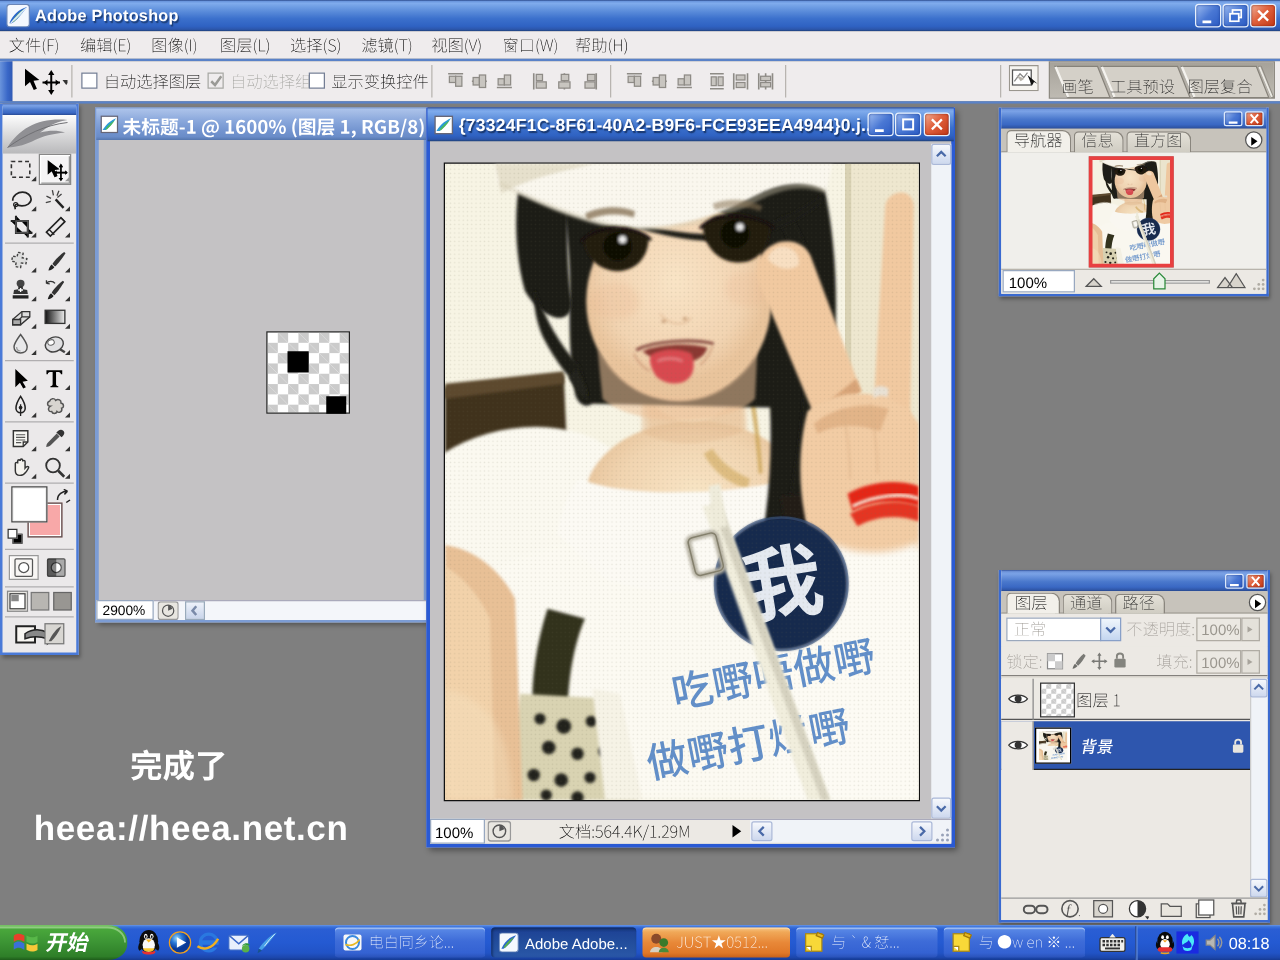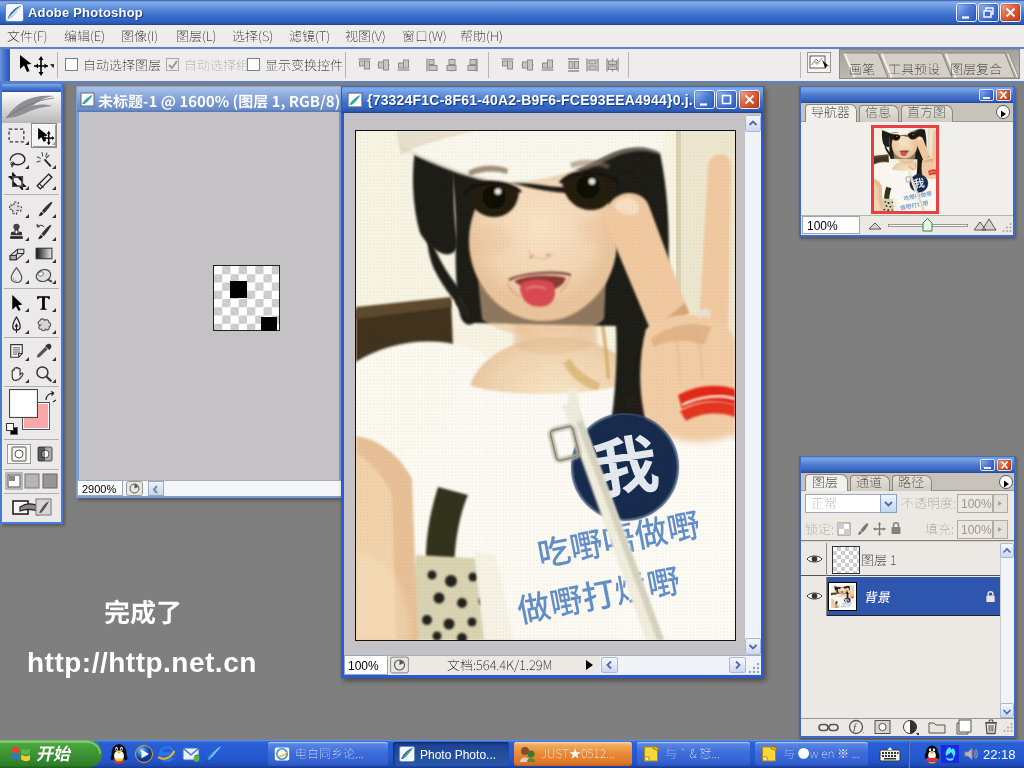--- a/index.html
+++ b/index.html
@@ -788,21 +788,21 @@
       <circle cx="9.5" cy="5.5" r="1.1"></circle>
       <circle cx="9.5" cy="9" r="1.1"></circle>
       <circle cx="6" cy="5.5" r="1.1"></circle>
       <circle cx="6" cy="9" r="1.1"></circle>
       <circle cx="2.5" cy="9" r="1.1"></circle>
     </g>
   </svg>
 <svg class="abs" style="left:104px;top:596.0px;" width="82" height="38" viewBox="0 -26 82 38">
     <path d="M6.1 -14.5H19.6V-11.7H6.1ZM1.4 -9.7H24.7V-6.8H1.4ZM7.8 -7.6H11.0Q10.9 -5.5 10.6 -3.9Q10.3 -2.3 9.4 -1.1Q8.5 0.1 6.9 1.0Q5.3 1.8 2.5 2.3Q2.4 1.9 2.1 1.4Q1.9 1.0 1.5 0.5Q1.2 -0.0 0.9 -0.3Q3.2 -0.7 4.6 -1.3Q6.0 -1.9 6.6 -2.7Q7.3 -3.6 7.5 -4.8Q7.8 -6.0 7.8 -7.6ZM14.5 -8.0H17.7V-1.8Q17.7 -1.2 17.9 -1.0Q18.0 -0.9 18.7 -0.9Q18.9 -0.9 19.2 -0.9Q19.5 -0.9 19.9 -0.9Q20.3 -0.9 20.7 -0.9Q21.1 -0.9 21.3 -0.9Q21.7 -0.9 21.9 -1.1Q22.1 -1.3 22.2 -2.0Q22.3 -2.7 22.3 -4.0Q22.7 -3.8 23.2 -3.6Q23.6 -3.3 24.2 -3.1Q24.7 -3.0 25.1 -2.8Q25.0 -1.0 24.6 0.1Q24.2 1.1 23.5 1.6Q22.8 2.0 21.5 2.0Q21.3 2.0 20.9 2.0Q20.4 2.0 19.9 2.0Q19.4 2.0 18.9 2.0Q18.5 2.0 18.3 2.0Q16.7 2.0 15.9 1.6Q15.1 1.3 14.8 0.4Q14.5 -0.4 14.5 -1.8ZM1.8 -19.4H24.1V-12.9H20.8V-16.4H4.9V-12.9H1.8ZM10.5 -21.5 13.7 -22.4Q14.2 -21.5 14.7 -20.5Q15.1 -19.4 15.3 -18.6L11.9 -17.6Q11.8 -18.4 11.4 -19.5Q11.0 -20.6 10.5 -21.5Z M30.7 -12.3H36.7V-9.5H30.7ZM35.5 -12.3H38.6Q38.6 -12.3 38.6 -12.1Q38.6 -11.9 38.6 -11.6Q38.5 -11.3 38.5 -11.2Q38.5 -8.4 38.4 -6.6Q38.3 -4.9 38.2 -3.9Q38.0 -2.9 37.7 -2.5Q37.3 -2.0 36.9 -1.8Q36.5 -1.6 35.9 -1.5Q35.4 -1.4 34.6 -1.4Q33.8 -1.4 32.9 -1.4Q32.8 -2.1 32.6 -2.9Q32.4 -3.8 32.0 -4.3Q32.7 -4.3 33.3 -4.3Q33.9 -4.2 34.3 -4.2Q34.5 -4.2 34.7 -4.3Q34.9 -4.4 35.1 -4.6Q35.2 -4.8 35.3 -5.5Q35.4 -6.3 35.5 -7.8Q35.5 -9.3 35.5 -11.8ZM43.3 -20.5 45.2 -22.3Q46.0 -22.0 46.8 -21.5Q47.6 -21.0 48.3 -20.5Q49.1 -20.0 49.5 -19.5L47.5 -17.4Q47.1 -17.9 46.4 -18.4Q45.7 -19.0 44.9 -19.5Q44.1 -20.0 43.3 -20.5ZM46.4 -13.8 49.6 -13.0Q47.9 -7.9 45.1 -4.0Q42.3 -0.1 38.4 2.2Q38.2 1.9 37.8 1.4Q37.4 0.9 36.9 0.4Q36.5 -0.0 36.1 -0.3Q39.9 -2.4 42.5 -5.8Q45.1 -9.3 46.4 -13.8ZM30.9 -18.2H51.0V-15.1H30.9ZM28.8 -18.2H32.1V-10.5Q32.1 -9.1 32.0 -7.3Q31.9 -5.6 31.6 -3.8Q31.3 -2.0 30.7 -0.3Q30.2 1.3 29.3 2.6Q29.0 2.3 28.5 1.9Q28.0 1.5 27.5 1.1Q27.0 0.7 26.6 0.5Q27.6 -1.0 28.1 -3.0Q28.6 -4.9 28.7 -6.9Q28.8 -8.9 28.8 -10.6ZM39.4 -22.1H42.7Q42.6 -18.9 42.8 -15.8Q43.1 -12.7 43.5 -10.1Q44.0 -7.4 44.6 -5.4Q45.2 -3.3 46.0 -2.2Q46.7 -1.0 47.5 -1.0Q47.9 -1.0 48.2 -2.1Q48.4 -3.2 48.5 -5.6Q49.1 -5.1 49.8 -4.6Q50.6 -4.1 51.2 -3.9Q51.0 -1.4 50.5 -0.1Q50.0 1.2 49.2 1.7Q48.5 2.1 47.2 2.1Q45.8 2.1 44.7 1.2Q43.6 0.2 42.7 -1.5Q41.8 -3.2 41.2 -5.5Q40.6 -7.8 40.2 -10.5Q39.8 -13.2 39.6 -16.2Q39.4 -19.1 39.4 -22.1Z M63.5 -12.9H66.8V-1.2Q66.8 0.1 66.4 0.8Q66.0 1.5 65.1 1.8Q64.1 2.2 62.7 2.3Q61.3 2.4 59.4 2.4Q59.3 1.7 58.9 0.8Q58.5 -0.2 58.1 -0.8Q59.1 -0.8 60.0 -0.7Q61.0 -0.7 61.7 -0.7Q62.4 -0.7 62.7 -0.7Q63.2 -0.7 63.3 -0.9Q63.5 -1.0 63.5 -1.3ZM54.4 -20.3H72.6V-17.2H54.4ZM71.7 -20.3H72.5L73.3 -20.5L75.7 -18.6Q74.4 -17.2 72.7 -15.7Q71.0 -14.2 69.2 -12.9Q67.4 -11.6 65.6 -10.7Q65.3 -11.0 65.0 -11.4Q64.6 -11.8 64.2 -12.3Q63.8 -12.7 63.5 -12.9Q64.7 -13.5 65.9 -14.4Q67.1 -15.2 68.2 -16.1Q69.3 -17.0 70.2 -17.9Q71.1 -18.8 71.7 -19.5Z" fill="#fff"></path>
   </svg>
-<div class="abs" style="left:27px;top:647px;color:#fff;font-weight:bold;font-size:28px;letter-spacing:0.5px;">http://http.net.cn</div>
+<div class="abs" style="left:27px;top:647px;color:#fff;font-weight:bold;font-size:28px;letter-spacing:0.5px;">heea://heea.net.cn</div>
 <div class="abs" style="left:0;top:740px;width:1024px;height:28px;background:linear-gradient(180deg,#6a96e4 0%,#3c74dc 5%,#2a5ed4 12%,#245ad2 50%,#2153c6 80%,#1c47ac 93%,#163a92 100%);"></div>
 <svg class="abs" style="left:0;top:740px;" width="102" height="28" viewBox="0 0 102 28">
 <defs>
       <linearGradient id="sg" x1="0" y1="0" x2="0" y2="1">
 <stop offset="0" stop-color="#7cc46a"></stop>
         <stop offset="0.1" stop-color="#4aa83c"></stop>
         <stop offset="0.5" stop-color="#3c9434"></stop>
         <stop offset="0.9" stop-color="#2e7e28"></stop>
         <stop offset="1" stop-color="#1e5c1a"></stop>
       </linearGradient>
@@ -879,21 +879,21 @@
     <path d="M3 12 C8 14 14 12 17 7" stroke="#e8b820" stroke-width="1.6" fill="none"></path>
   </svg>
 <svg class="abs" style="left:295px;top:746px;" width="80" height="17" viewBox="0 -12 80 17">
     <path d="M1.9 -5.6H10.0V-5.2H1.9ZM5.7 -10.0H6.0V-0.6Q6.0 -0.3 6.1 -0.1Q6.2 0.1 6.4 0.1Q6.6 0.2 7.0 0.2Q7.1 0.2 7.4 0.2Q7.7 0.2 8.1 0.2Q8.5 0.2 8.9 0.2Q9.3 0.2 9.6 0.2Q10.0 0.2 10.1 0.2Q10.5 0.2 10.7 0.0Q10.8 -0.2 10.9 -0.6Q11.0 -1.1 11.0 -1.9Q11.1 -1.9 11.2 -1.8Q11.3 -1.8 11.4 -1.8Q11.4 -0.9 11.2 -0.4Q11.1 0.1 10.9 0.3Q10.6 0.6 10.1 0.6Q10.0 0.6 9.7 0.6Q9.4 0.6 9.0 0.6Q8.6 0.6 8.1 0.6Q7.7 0.6 7.4 0.6Q7.1 0.6 7.0 0.6Q6.5 0.6 6.2 0.5Q5.9 0.4 5.8 0.1Q5.7 -0.2 5.7 -0.6ZM1.9 -8.2H10.2V-2.5H1.9V-2.9H9.9V-7.9H1.9ZM1.7 -8.2H2.1V-1.8H1.7Z M14.1 -0.5H21.9V-0.1H14.1ZM14.0 -4.2H21.9V-3.8H14.0ZM14.0 -7.9H22.0V0.8H21.7V-7.5H14.3V0.9H14.0ZM17.7 -10.0 18.0 -9.9Q17.8 -9.3 17.6 -8.7Q17.3 -8.1 17.1 -7.6L16.8 -7.7Q16.9 -8.0 17.1 -8.4Q17.3 -8.8 17.4 -9.3Q17.6 -9.7 17.7 -10.0Z M27.0 -7.3H33.2V-6.9H27.0ZM27.6 -5.3H28.0V-0.8H27.6ZM27.8 -5.3H32.4V-1.7H27.8V-2.1H32.0V-5.0H27.8ZM25.2 -9.3H34.8V-8.9H25.6V0.9H25.2ZM34.5 -9.3H34.8V0.2Q34.8 0.5 34.7 0.6Q34.6 0.7 34.4 0.8Q34.2 0.8 33.8 0.9Q33.3 0.9 32.5 0.9Q32.5 0.8 32.5 0.8Q32.5 0.7 32.4 0.6Q32.4 0.6 32.4 0.5Q33.0 0.5 33.5 0.5Q34.0 0.5 34.2 0.5Q34.3 0.5 34.4 0.4Q34.5 0.4 34.5 0.2Z M37.9 -3.0Q37.9 -3.0 37.9 -3.1Q37.9 -3.2 37.8 -3.2Q37.8 -3.3 37.8 -3.4Q38.0 -3.4 38.5 -3.6Q38.9 -3.8 39.5 -4.2Q39.8 -4.3 40.4 -4.7Q41.0 -5.1 41.8 -5.6Q42.5 -6.1 43.4 -6.7Q44.2 -7.4 45.0 -8.0L45.3 -7.8Q44.2 -6.8 43.0 -6.0Q41.8 -5.1 40.7 -4.4Q39.5 -3.7 38.3 -3.2V-3.2Q38.3 -3.2 38.3 -3.1Q38.2 -3.1 38.1 -3.1Q38.0 -3.1 38.0 -3.0Q37.9 -3.0 37.9 -3.0ZM37.9 -3.0V-3.3L38.3 -3.5L45.3 -4.0Q45.3 -4.0 45.3 -3.9Q45.2 -3.8 45.2 -3.8Q45.2 -3.7 45.2 -3.7Q43.2 -3.5 42.0 -3.4Q40.7 -3.3 39.9 -3.2Q39.1 -3.2 38.7 -3.1Q38.3 -3.1 38.2 -3.0Q38.0 -3.0 37.9 -3.0ZM38.2 -5.9Q38.2 -6.0 38.2 -6.1Q38.2 -6.1 38.2 -6.2Q38.1 -6.3 38.1 -6.4Q38.3 -6.4 38.6 -6.5Q38.8 -6.7 39.1 -6.9Q39.3 -7.1 39.6 -7.3Q40.0 -7.6 40.4 -8.0Q40.9 -8.4 41.4 -8.9Q41.8 -9.3 42.3 -9.8L42.6 -9.6Q41.7 -8.6 40.6 -7.7Q39.6 -6.8 38.6 -6.2V-6.2Q38.6 -6.2 38.6 -6.2Q38.5 -6.1 38.4 -6.1Q38.4 -6.1 38.3 -6.0Q38.2 -6.0 38.2 -5.9ZM38.2 -5.9V-6.2L38.6 -6.4L43.6 -6.8Q43.6 -6.7 43.5 -6.6Q43.5 -6.5 43.5 -6.4Q42.1 -6.3 41.2 -6.2Q40.3 -6.2 39.7 -6.1Q39.2 -6.1 38.9 -6.0Q38.6 -6.0 38.4 -6.0Q38.3 -6.0 38.2 -5.9ZM45.9 -5.4 46.3 -5.3Q45.5 -3.5 44.2 -2.3Q42.9 -1.1 41.2 -0.4Q39.4 0.3 37.2 0.8Q37.2 0.7 37.2 0.6Q37.1 0.6 37.1 0.5Q37.1 0.4 37.0 0.4Q39.2 -0.0 40.9 -0.7Q42.7 -1.4 43.9 -2.5Q45.2 -3.7 45.9 -5.4Z M55.7 -9.5Q56.2 -8.8 56.8 -8.0Q57.5 -7.3 58.2 -6.6Q58.9 -6.0 59.5 -5.7Q59.5 -5.6 59.4 -5.6Q59.4 -5.5 59.4 -5.5Q59.3 -5.4 59.3 -5.4Q58.8 -5.7 58.3 -6.1Q57.7 -6.6 57.2 -7.1Q56.7 -7.6 56.2 -8.2Q55.8 -8.8 55.5 -9.3ZM55.6 -10.0 56.0 -9.9Q55.7 -9.2 55.2 -8.3Q54.6 -7.5 53.9 -6.7Q53.1 -5.9 52.1 -5.3Q52.1 -5.3 52.0 -5.4Q52.0 -5.4 52.0 -5.4Q51.9 -5.5 51.9 -5.5Q52.8 -6.1 53.6 -6.9Q54.3 -7.7 54.8 -8.5Q55.4 -9.3 55.6 -10.0ZM53.7 -5.7H54.1V-0.3Q54.1 0.0 54.3 0.1Q54.4 0.2 55.0 0.2Q55.1 0.2 55.5 0.2Q55.9 0.2 56.4 0.2Q56.8 0.2 57.2 0.2Q57.7 0.2 57.8 0.2Q58.2 0.2 58.3 0.1Q58.5 -0.0 58.5 -0.4Q58.6 -0.7 58.6 -1.4Q58.7 -1.4 58.7 -1.4Q58.8 -1.3 58.9 -1.3Q58.9 -1.3 59.0 -1.3Q58.9 -0.6 58.8 -0.2Q58.8 0.2 58.5 0.4Q58.3 0.6 57.8 0.6Q57.8 0.6 57.5 0.6Q57.2 0.6 56.8 0.6Q56.4 0.6 56.0 0.6Q55.7 0.6 55.4 0.6Q55.1 0.6 55.0 0.6Q54.5 0.6 54.2 0.5Q54.0 0.4 53.8 0.2Q53.7 0.0 53.7 -0.3ZM57.8 -5.0 58.0 -4.7Q57.5 -4.3 56.8 -3.9Q56.1 -3.5 55.4 -3.1Q54.6 -2.7 54.0 -2.4L53.8 -2.7Q54.4 -3.0 55.1 -3.4Q55.9 -3.8 56.6 -4.2Q57.3 -4.6 57.8 -5.0ZM49.6 -9.3 49.8 -9.6Q50.2 -9.3 50.5 -8.9Q50.9 -8.5 51.2 -8.2Q51.6 -7.8 51.8 -7.6L51.5 -7.3Q51.3 -7.6 51.0 -7.9Q50.7 -8.3 50.3 -8.7Q49.9 -9.0 49.6 -9.3ZM50.4 0.4 50.4 0.1 50.5 -0.3 52.4 -1.7Q52.5 -1.6 52.5 -1.5Q52.6 -1.5 52.6 -1.4Q51.9 -0.9 51.5 -0.5Q51.1 -0.2 50.8 -0.0Q50.6 0.2 50.5 0.3Q50.4 0.4 50.4 0.4ZM48.6 -6.1H50.8V-5.8H48.6ZM50.4 0.4Q50.3 0.4 50.3 0.3Q50.2 0.3 50.2 0.2Q50.1 0.2 50.1 0.1Q50.2 0.1 50.3 -0.1Q50.5 -0.2 50.6 -0.4Q50.7 -0.6 50.7 -0.9V-6.1H51.0V-0.3Q51.0 -0.3 51.0 -0.3Q50.9 -0.2 50.8 -0.1Q50.7 -0.0 50.6 0.1Q50.5 0.2 50.4 0.3Q50.4 0.4 50.4 0.4Z M61.4 0.2Q61.2 0.2 61.0 0.0Q60.9 -0.1 60.9 -0.4Q60.9 -0.6 61.0 -0.8Q61.2 -0.9 61.4 -0.9Q61.6 -0.9 61.7 -0.8Q61.9 -0.6 61.9 -0.4Q61.9 -0.1 61.7 0.0Q61.6 0.2 61.4 0.2Z M64.2 0.2Q64.0 0.2 63.8 0.0Q63.7 -0.1 63.7 -0.4Q63.7 -0.6 63.8 -0.8Q64.0 -0.9 64.2 -0.9Q64.3 -0.9 64.5 -0.8Q64.6 -0.6 64.6 -0.4Q64.6 -0.1 64.5 0.0Q64.3 0.2 64.2 0.2Z M66.9 0.2Q66.7 0.2 66.6 0.0Q66.4 -0.1 66.4 -0.4Q66.4 -0.6 66.6 -0.8Q66.7 -0.9 66.9 -0.9Q67.1 -0.9 67.3 -0.8Q67.4 -0.6 67.4 -0.4Q67.4 -0.1 67.3 0.0Q67.1 0.2 66.9 0.2Z" fill="#fff"></path>
   </svg>
 <svg class="abs" style="left:399px;top:746px;" width="16" height="16" viewBox="0 0 19 19">
 <rect x="0.5" y="0.5" width="18" height="18" rx="2.5" fill="#f4f8fe" stroke="#6a86b8"></rect>
 <path d="M2.5 15.5 C5 9 10.5 4 16.5 2.5 C13 7.5 8.5 13 4.5 15.5 Z" fill="#2a66cc"></path>
 <path d="M4.5 14.5 C7 10 11 6 14.5 4.2 C12 8.5 8 12.5 6 14.5 Z" fill="#58b048"></path>
   </svg>
-<div class="abs" style="left:420px;top:748px;color:#fff;font-size:12px;">Photo Photo...</div>
+<div class="abs" style="left:420px;top:748px;color:#fff;font-size:12px;">Adobe Adobe...</div>
 <svg class="abs" style="left:519px;top:746px;" width="17" height="16" viewBox="0 0 17 16">
 <circle cx="6" cy="5" r="4" fill="#8a4a2a"></circle>
     <path d="M1 16 C1 10 11 10 11 16 Z" fill="#d8d0c0"></path>
 <circle cx="12" cy="8" r="3.5" fill="#3a7a2a"></circle>
     <path d="M8 16 C8 11 16 11 16 16 Z" fill="#4a8a3a"></path>
   </svg>
 <svg class="abs" style="left:541px;top:746px;" width="85" height="17" viewBox="0 -12 85 17">
     <path d="M2.7 0.2Q2.0 0.2 1.4 -0.2Q0.9 -0.5 0.6 -1.1L0.9 -1.3Q1.3 -0.7 1.7 -0.5Q2.1 -0.3 2.7 -0.3Q3.5 -0.3 3.9 -0.8Q4.3 -1.3 4.3 -2.4V-8.7H4.8V-2.3Q4.8 -1.6 4.5 -1.1Q4.3 -0.5 3.9 -0.2Q3.4 0.2 2.7 0.2Z M10.2 0.2Q9.7 0.2 9.2 0.0Q8.6 -0.2 8.2 -0.5Q7.8 -0.9 7.6 -1.6Q7.3 -2.3 7.3 -3.3V-8.7H7.8V-3.4Q7.8 -2.2 8.1 -1.5Q8.5 -0.8 9.0 -0.5Q9.6 -0.3 10.2 -0.3Q10.8 -0.3 11.4 -0.5Q12.0 -0.8 12.3 -1.5Q12.6 -2.2 12.6 -3.4V-8.7H13.1V-3.3Q13.1 -2.3 12.8 -1.6Q12.6 -0.9 12.2 -0.5Q11.7 -0.2 11.2 0.0Q10.7 0.2 10.2 0.2Z M17.9 0.2Q16.9 0.2 16.2 -0.2Q15.5 -0.6 15.0 -1.2L15.3 -1.5Q15.8 -0.9 16.5 -0.6Q17.1 -0.3 17.9 -0.3Q18.9 -0.3 19.6 -0.8Q20.2 -1.3 20.2 -2.1Q20.2 -2.7 20.0 -3.0Q19.7 -3.4 19.4 -3.6Q19.0 -3.8 18.6 -4.0L17.2 -4.6Q16.9 -4.8 16.5 -5.1Q16.0 -5.3 15.8 -5.7Q15.5 -6.1 15.5 -6.8Q15.5 -7.4 15.8 -7.9Q16.1 -8.3 16.7 -8.6Q17.2 -8.9 17.9 -8.9Q18.7 -8.9 19.3 -8.6Q19.9 -8.3 20.3 -7.8L20.0 -7.5Q19.7 -7.9 19.1 -8.2Q18.6 -8.4 17.9 -8.4Q17.0 -8.4 16.5 -8.0Q15.9 -7.6 15.9 -6.8Q15.9 -6.3 16.2 -5.9Q16.4 -5.6 16.8 -5.4Q17.1 -5.2 17.4 -5.1L18.8 -4.5Q19.3 -4.2 19.7 -4.0Q20.1 -3.7 20.4 -3.2Q20.6 -2.8 20.6 -2.1Q20.6 -1.5 20.3 -1.0Q20.0 -0.4 19.3 -0.1Q18.7 0.2 17.9 0.2Z M24.4 0.0V-8.3H21.6V-8.7H27.7V-8.3H24.9V0.0Z M39.6 -5.8V-5.8L36.2 -3.3L37.5 0.7H37.5L34.1 -1.8L30.6 0.7H30.6L31.9 -3.3L28.5 -5.8V-5.8H32.7L34.1 -9.9H34.1L35.4 -5.8Z M43.2 0.2Q42.4 0.2 41.9 -0.3Q41.3 -0.8 41.0 -1.8Q40.7 -2.8 40.7 -4.4Q40.7 -5.9 41.0 -6.9Q41.3 -7.9 41.9 -8.4Q42.4 -8.9 43.2 -8.9Q44.0 -8.9 44.5 -8.4Q45.1 -7.9 45.4 -6.9Q45.7 -5.9 45.7 -4.4Q45.7 -2.8 45.4 -1.8Q45.1 -0.8 44.5 -0.3Q44.0 0.2 43.2 0.2ZM43.2 -0.2Q43.8 -0.2 44.3 -0.7Q44.7 -1.2 45.0 -2.1Q45.2 -3.0 45.2 -4.4Q45.2 -5.7 45.0 -6.6Q44.7 -7.5 44.3 -8.0Q43.8 -8.5 43.2 -8.5Q42.6 -8.5 42.1 -8.0Q41.7 -7.5 41.4 -6.6Q41.2 -5.7 41.2 -4.4Q41.2 -3.0 41.4 -2.1Q41.7 -1.2 42.1 -0.7Q42.6 -0.2 43.2 -0.2Z M49.3 0.2Q48.6 0.2 48.1 -0.0Q47.6 -0.2 47.3 -0.4Q46.9 -0.7 46.7 -1.0L46.9 -1.3Q47.2 -1.0 47.5 -0.8Q47.8 -0.6 48.3 -0.4Q48.7 -0.2 49.3 -0.2Q49.9 -0.2 50.4 -0.6Q50.9 -0.9 51.2 -1.4Q51.5 -2.0 51.5 -2.7Q51.5 -3.9 50.9 -4.5Q50.3 -5.2 49.3 -5.2Q48.9 -5.2 48.5 -5.0Q48.1 -4.8 47.7 -4.6L47.4 -4.8L47.7 -8.7H51.5V-8.3H48.1L47.8 -5.1Q48.1 -5.3 48.5 -5.4Q48.9 -5.6 49.4 -5.6Q50.1 -5.6 50.7 -5.3Q51.3 -5.0 51.6 -4.4Q51.9 -3.7 51.9 -2.8Q51.9 -1.8 51.5 -1.2Q51.2 -0.5 50.5 -0.2Q49.9 0.2 49.3 0.2Z M53.7 0.0V-0.4H55.7V-7.9H54.2V-8.2Q54.7 -8.3 55.1 -8.4Q55.5 -8.6 55.8 -8.7H56.1V-0.4H58.0V0.0Z M59.4 0.0V-0.3Q60.9 -1.6 61.8 -2.7Q62.8 -3.8 63.2 -4.7Q63.6 -5.6 63.6 -6.4Q63.6 -7.0 63.4 -7.5Q63.2 -7.9 62.8 -8.2Q62.4 -8.5 61.7 -8.5Q61.1 -8.5 60.6 -8.2Q60.0 -7.8 59.7 -7.4L59.4 -7.6Q59.8 -8.1 60.4 -8.5Q60.9 -8.9 61.7 -8.9Q62.5 -8.9 63.0 -8.6Q63.5 -8.3 63.8 -7.7Q64.0 -7.2 64.0 -6.4Q64.0 -5.5 63.6 -4.5Q63.1 -3.6 62.2 -2.5Q61.4 -1.5 60.1 -0.3Q60.5 -0.4 60.8 -0.4Q61.2 -0.4 61.5 -0.4H64.5V0.0Z M66.5 0.2Q66.3 0.2 66.1 0.0Q66.0 -0.1 66.0 -0.4Q66.0 -0.6 66.1 -0.8Q66.3 -0.9 66.5 -0.9Q66.6 -0.9 66.8 -0.8Q66.9 -0.6 66.9 -0.4Q66.9 -0.1 66.8 0.0Q66.6 0.2 66.5 0.2Z M69.2 0.2Q69.0 0.2 68.9 0.0Q68.7 -0.1 68.7 -0.4Q68.7 -0.6 68.9 -0.8Q69.0 -0.9 69.2 -0.9Q69.4 -0.9 69.6 -0.8Q69.7 -0.6 69.7 -0.4Q69.7 -0.1 69.6 0.0Q69.4 0.2 69.2 0.2Z M72.0 0.2Q71.8 0.2 71.7 0.0Q71.5 -0.1 71.5 -0.4Q71.5 -0.6 71.7 -0.8Q71.8 -0.9 72.0 -0.9Q72.2 -0.9 72.3 -0.8Q72.5 -0.6 72.5 -0.4Q72.5 -0.1 72.3 0.0Q72.2 0.2 72.0 0.2Z" fill="#fff"></path>
   </svg>
 <svg class="abs" style="left:643px;top:745px;" width="17" height="18" viewBox="0 0 17 18">
@@ -944,12 +944,12 @@
   </svg>
 <svg class="abs" style="left:941px;top:745px;" width="18" height="18" viewBox="0 0 18 18">
 <rect width="18" height="18" fill="#1a2ae0"></rect>
 <path d="M9 2 C5 4 4 8 5 11 C7 9 9 9 10 7 C11 9 13 10 12 13 C15 11 15 5 12 3 C11 5 10 5 9 2 Z" fill="#4ae8f8"></path>
 <path d="M5 12 C7 14 11 14 13 12 L12 15 C10 16 8 16 6 15 Z" fill="#4ae8f8"></path>
   </svg>
 <svg class="abs" style="left:963px;top:746px;" width="16" height="16" viewBox="0 0 16 16">
 <path d="M2 6 L5 6 L9 2.5 L9 13.5 L5 10 L2 10 Z" fill="#b8b8b4" stroke="#888"></path>
 <path d="M11 5 C12.5 6.5 12.5 9.5 11 11 M12.5 3.5 C15 6 15 10 12.5 12.5" stroke="#999" fill="none" stroke-width="1.2"></path>
   </svg>
-<div class="abs" style="left:983px;top:747px;color:#fff;font-size:13px;">22:18</div>
+<div class="abs" style="left:983px;top:747px;color:#fff;font-size:13px;">08:18</div>
 </body></html>

